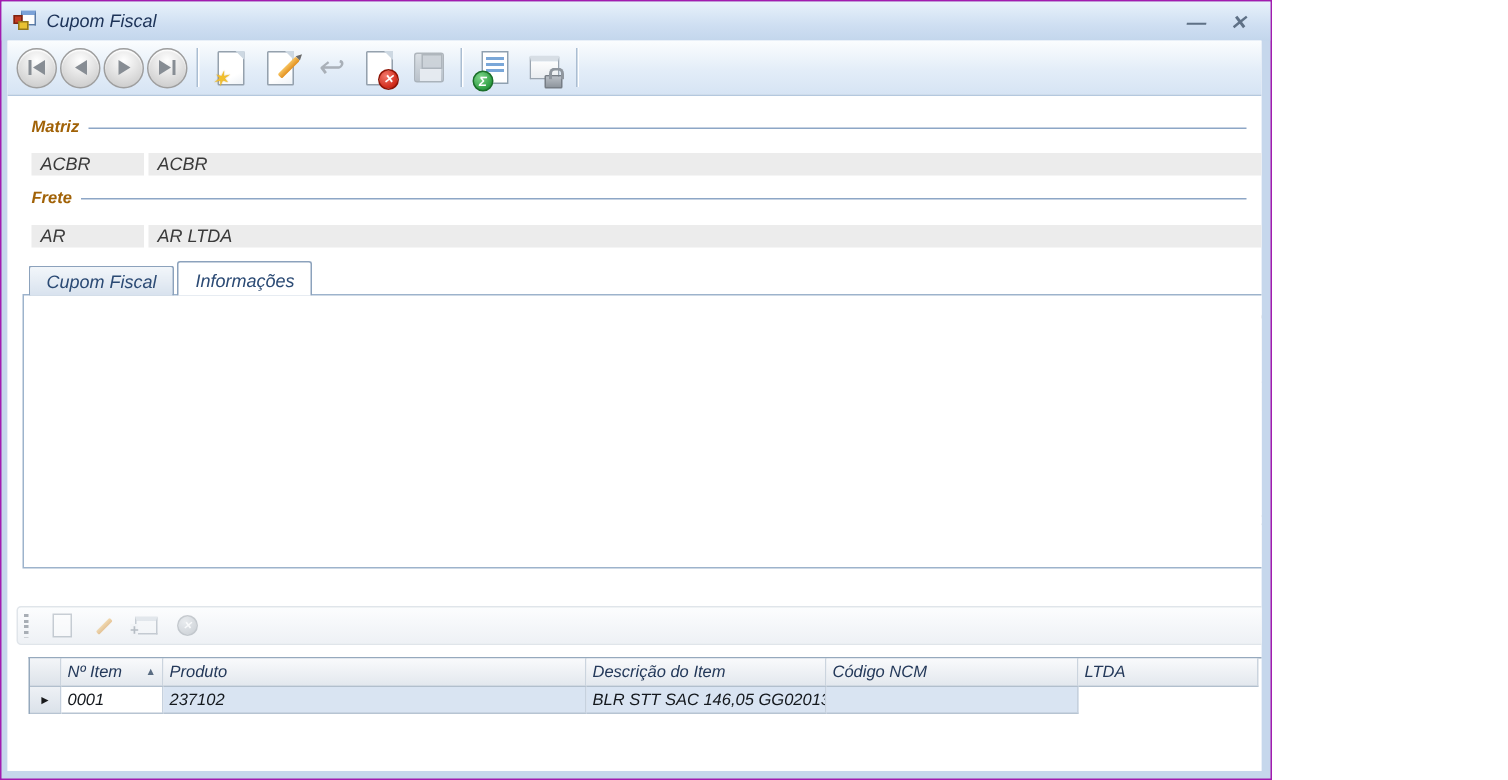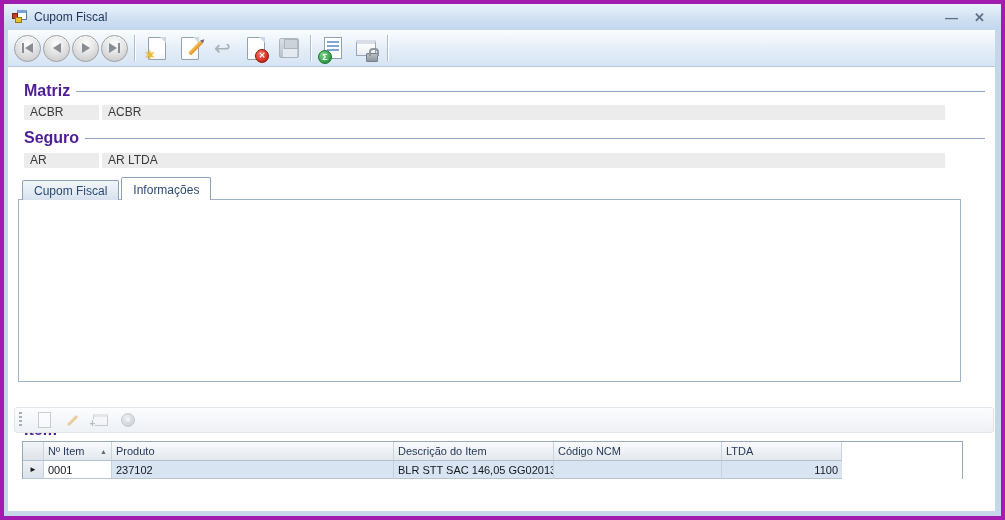--- a/index.html
+++ b/index.html
@@ -1,17 +1,17 @@
 <!DOCTYPE html>
 <html><head>
 <meta charset="utf-8">
 <style>
   * { margin:0; padding:0; box-sizing:border-box; }
   html,body { width:1005px; height:520px; font-family:"Liberation Sans", sans-serif; background:#fff; }
-  #window { position:relative; width:1005px; height:520px; background:#c6d7ec; border:4px solid #a21caf; overflow:hidden; }
+  #window { position:relative; width:848px; height:520px; background:#c6d7ec; border:1px solid #a21caf; overflow:hidden;font-style:italic; }
   
   .titlebar { position:absolute; top:0; left:0; right:0; height:26px;
     background:linear-gradient(#e8f2fb, #cfdff2 60%, #c3d6ec);
     display:flex; align-items:center; padding:0 8px; }
   .title-text { font-size:12px; color:#1c3257; margin-left:7px; flex:1; }
   .form-icon { position:relative; width:15px; height:14px; }
   .form-icon .fi-win { position:absolute; right:0; top:0; width:10px; height:10px; background:#fdfdfd; border:1px solid #5a7ba6; border-top:3px solid #7ba2d8; }
   .form-icon .fi-red { position:absolute; left:0; top:3px; width:6px; height:6px; background:#c23b22; border:1px solid #7c2412; }
   .form-icon .fi-yel { position:absolute; left:3px; top:7px; width:7px; height:6px; background:#e8c132; border:1px solid #94781a; }
   .win-ctrls { display:flex; gap:16px; align-items:center; margin-right:8px; }
@@ -49,21 +49,21 @@
   .sigma-circle { left:1px; bottom:0px; width:14px; height:14px; border-radius:50%;
     background:radial-gradient(circle at 35% 30%, #7ed68a, #2f9e43 70%, #1c7a2e); border:1px solid #1b6f2a;
     color:#fff; font-size:9px; font-weight:bold; display:flex; align-items:center; justify-content:center; }
   .lockwin { width:20px; height:16px; background:linear-gradient(#fdfdfd,#e9edf1); border:1px solid #9aa5b0; border-top:4px solid #d7dee5; border-radius:1px; }
   .padlock { right:3px; bottom:2px; width:12px; height:9px; background:linear-gradient(#b9bfc6,#8f969e); border:1px solid #767d85; border-radius:1px; }
   .padlock::before { content:""; position:absolute; left:2px; top:-6px; width:6px; height:6px;
     border:2px solid #8f969e; border-bottom:none; border-radius:4px 4px 0 0; }
   
   .content { position:absolute; top:37px; left:0; right:0; bottom:0; background:#fff; }
   .ghdr { position:absolute; display:flex; align-items:center; gap:6px; }
-  .ghdr .gtxt { font-size:16px; font-weight:bold; color:#4c1d95; white-space:nowrap; }
+  .ghdr .gtxt { font-size:11px; font-weight:bold; color:#a16207; white-space:nowrap; }
   .ghdr .gline { height:1px; background:#8da6c6; flex:1; }
   .fld { position:absolute; height:15px; background:#ececec; font-size:12px; color:#3a3a3a; line-height:15px; padding:0 6px; overflow:hidden; white-space:nowrap; }
   .fld.num { text-align:right; }
   .lbl { position:absolute; font-size:12px; color:#8b97a7; white-space:nowrap; }
   .lbl.dis { color:#b9c2cd; }
   
   .tabstrip { position:absolute; top:110px; left:14px; height:23px; display:flex; align-items:flex-end; z-index:2; }
   .tab { font-size:12px; color:#2b4a74; border:1px solid #8ca2bc; border-bottom:none; border-radius:2px 2px 0 0;
     padding:3px 11px 3px 11px; background:linear-gradient(#f2f6fa,#d8e2ee); margin-right:2px; height:20px; }
   .tab.active { background:#fff; height:23px; padding-top:5px; position:relative; z-index:3; }
@@ -171,21 +171,21 @@
     <div class="content">
 
       <div class="ghdr" style="left:16px; right:10px; top:15px;">
         <span class="gtxt">Matriz</span>
         <span class="gline"></span>
       </div>
       <div class="fld" style="left:16px; top:38px; width:75px;">ACBR</div>
       <div class="fld" style="left:94px; top:38px; width:843px;">ACBR</div>
 
       <div class="ghdr" style="left:16px; right:10px; top:62px;">
-        <span class="gtxt">Seguro</span>
+        <span class="gtxt">Frete</span>
         <span class="gline"></span>
       </div>
       <div class="fld" style="left:16px; top:86px; width:75px;">AR</div>
       <div class="fld" style="left:94px; top:86px; width:843px;">AR LTDA</div>
 
       <div class="tabstrip">
         <div class="tab">Cupom Fiscal</div>
         <div class="tab active">Informações</div>
       </div>
       <div class="panel"></div>
@@ -260,19 +260,18 @@
           <div class="gh c5">LTDA</div>
         </div>
         <div class="grow">
           <div class="gc c0">
             <span class="row-marker">►</span>
           </div>
           <div class="gc c1 cur">0001</div>
           <div class="gc c2">237102</div>
           <div class="gc c3">BLR STT SAC 146,05 GG02013</div>
           <div class="gc c4"></div>
-          <div class="gc c6 num">1100</div>
         </div>
       </div>
 
     </div>
   </div>
 </div>
 
 </body></html>

